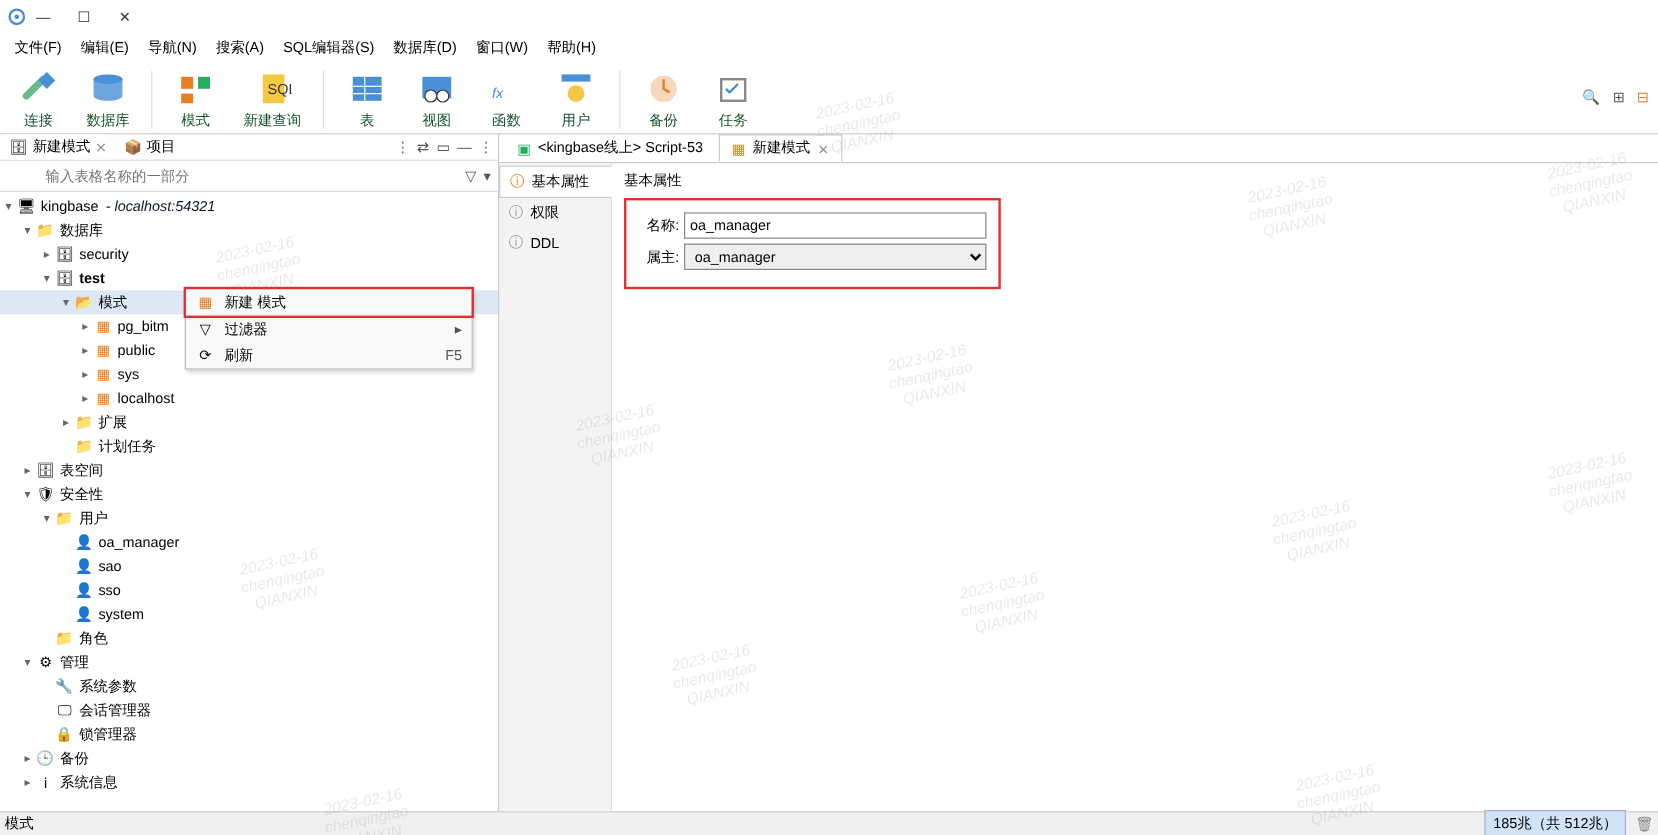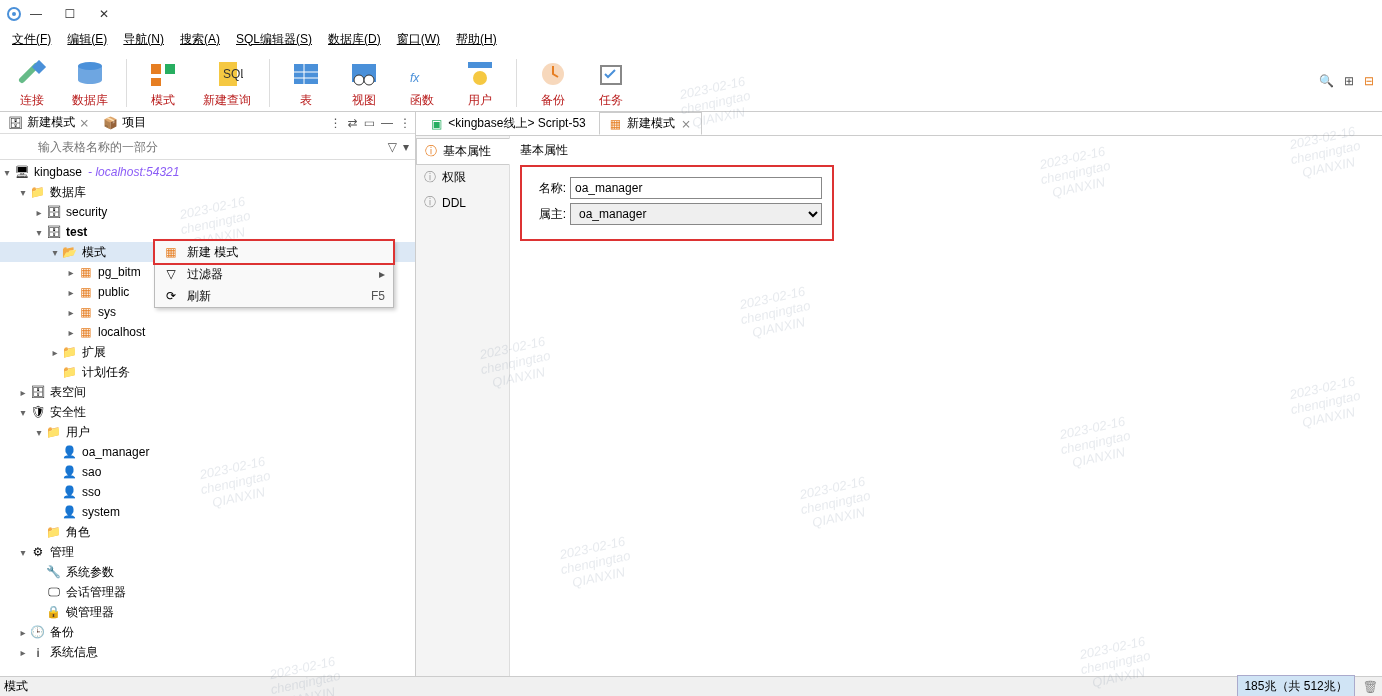--- a/index.html
+++ b/index.html
@@ -2,44 +2,44 @@
 <html><head>
 <meta charset="utf-8">
 <style>
 * { box-sizing: border-box; margin: 0; padding: 0; font-family: "Microsoft YaHei", "Segoe UI", sans-serif; font-size: 12px; }
 body { background: #fff; width: 1382px; height: 696px; overflow: hidden; position: relative; }
 .titlebar { display: flex; align-items: center; height: 28px; padding: 0 6px; }
 .titlebar .appicon { width: 16px; height: 16px; margin-right: 6px; color: #4a90d9; }
 .titlebar .title { flex: 1; color: #333; }
 .titlebar .winctrl { display: flex; gap: 18px; padding-right: 4px; }
 .titlebar .winctrl span { width: 16px; text-align: center; color: #333; cursor: default; }
-.menubar { display: flex; align-items: center; height: 22px; padding: 0 4px; text-decoration: underline; }
+.menubar { display: flex; align-items: center; height: 22px; padding: 0 4px; }
 .menubar .mitem { padding: 2px 8px; color: #000; }
 .toolbar { display: flex; align-items: flex-end; height: 62px; padding: 4px 4px 0 4px; gap: 2px; border-bottom: 1px solid #ccc; position: relative; }
 .toolbar .tbtn { display: flex; flex-direction: column; align-items: center; justify-content: flex-end; padding: 2px 10px; cursor: default; }
 .toolbar .tbtn .ticon { width: 36px; height: 32px; display: flex; align-items: center; justify-content: center; }
-.toolbar .tbtn .tlbl { color: #b91c1c; margin-top: 2px; }
+.toolbar .tbtn .tlbl { color: #14532d; margin-top: 2px; }
 .toolbar .sep { width: 1px; height: 48px; background: #ddd; margin: 0 6px; align-self: center; }
 .toolbar .right-icons { position: absolute; right: 8px; top: 24px; display: flex; gap: 10px; }
 .toolbar .right-icons span { color: #555; }
 .workarea { display: flex; height: calc(100% - 28px - 22px - 62px - 20px); }
 .sidebar { width: 416px; border-right: 1px solid #ccc; display: flex; flex-direction: column; position: relative; }
 .view-tabs { display: flex; align-items: center; height: 22px; border-bottom: 1px solid #ddd; padding: 0 4px; gap: 6px; }
 .view-tabs .vtab { display: flex; align-items: center; gap: 4px; padding: 2px 4px; }
 .view-tabs .vtab.active { background: #fff; }
 .view-tabs .smallicons { margin-left: auto; display: flex; gap: 6px; color: #555; }
 .filter-row { display: flex; align-items: center; height: 26px; border-bottom: 1px solid #ddd; padding-left: 32px; }
 .filter-row input { flex: 1; border: none; padding: 4px 6px; outline: none; color: #888; }
 .filter-row .ficons { display: flex; gap: 6px; padding: 0 6px; color: #555; }
 .tree { flex: 1; overflow: auto; padding: 2px 0; position: relative; }
 .trow { display: flex; align-items: center; height: 20px; padding-right: 6px; }
 .trow .twisty { width: 14px; text-align: center; color: #666; font-size: 10px; cursor: default; }
 .trow .nicon { width: 16px; height: 16px; margin-right: 4px; display: inline-flex; align-items: center; justify-content: center; }
 .trow .nlbl { white-space: nowrap; }
-.trow .annot { color: #8b5cf6; font-style: italic; margin-left: 6px; }
+.trow .annot { color: #0f172a; font-style: italic; margin-left: 6px; }
 .trow.sel { background: #dce8f5; }
 .ind { display: inline-block; }
 .i1 { width: 16px; } .i2 { width: 32px; } .i3 { width: 48px; } .i4 { width: 64px; }
 .ctxmenu { position: absolute; background: #f9f9f9; border: 1px solid #bbb; box-shadow: 2px 2px 4px rgba(0,0,0,.2); z-index: 100; width: 240px; }
 .ctxmenu .crow { display: flex; align-items: center; height: 22px; padding: 0 8px; gap: 8px; }
 .ctxmenu .crow.hl { border: 2px solid #d33; margin: -2px; padding: 0 8px; height: 26px; }
 .ctxmenu .crow .arrow { margin-left: auto; color: #555; }
 .ctxmenu .crow .kb { margin-left: auto; color: #555; }
 .ctxmenu .cicon { width: 16px; text-align: center; }
 .editor { flex: 1; display: flex; flex-direction: column; }

